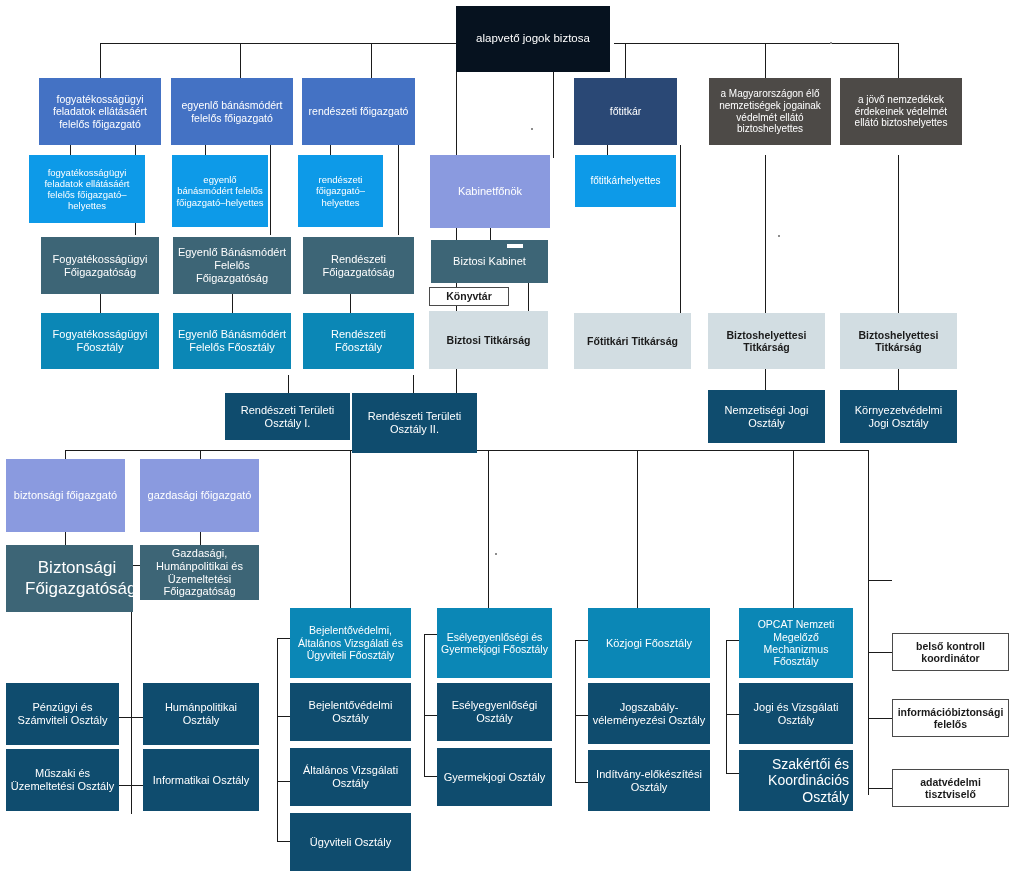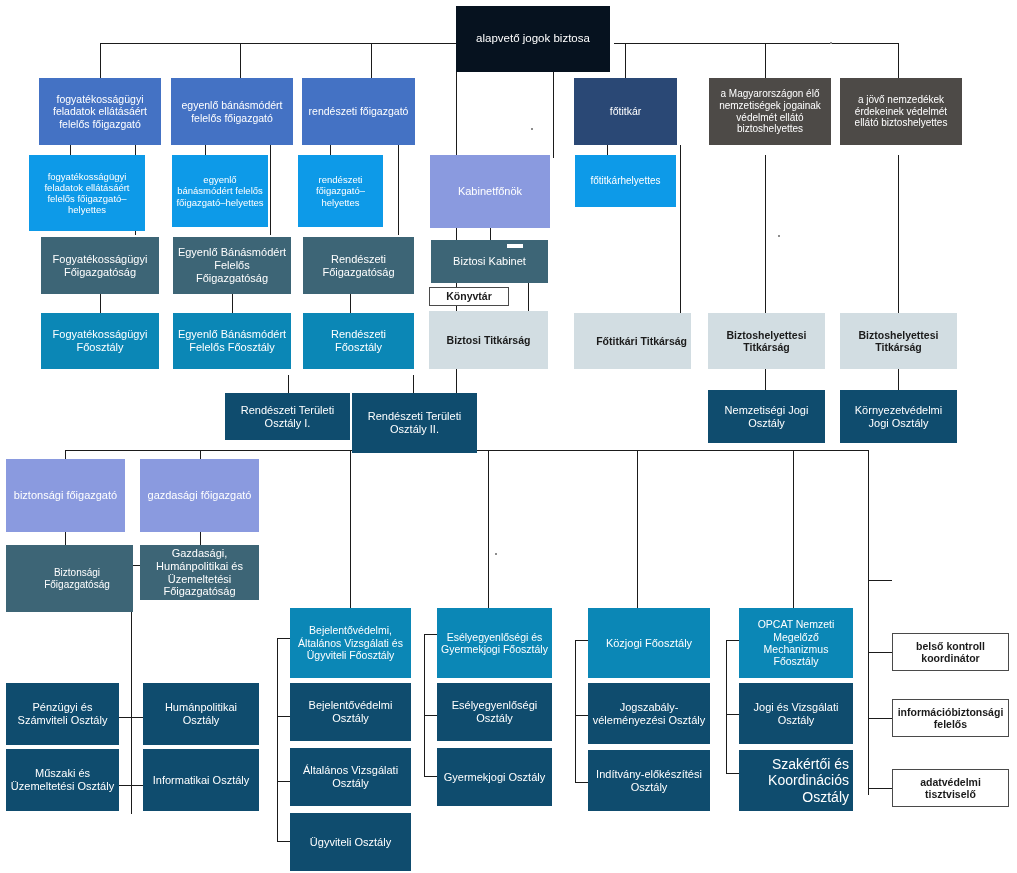--- a/index.html
+++ b/index.html
@@ -164,21 +164,21 @@
   <div class="node c-darknavy" style="left:574px;top:78px;width:103px;height:67px;font-size:10.5px;">
     <span>főtitkár</span>
   </div>
   <div class="node c-gray" style="left:709px;top:78px;width:122px;height:67px;font-size:10px;">
     <span>a Magyarországon élő nemzetiségek jogainak védelmét ellátó biztoshelyettes</span>
   </div>
   <div class="node c-gray" style="left:840px;top:78px;width:122px;height:67px;font-size:10px;">
     <span>a jövő nemzedékek érdekeinek védelmét ellátó biztoshelyettes</span>
   </div>
 
-  <div class="node c-deputy" style="left:29px;top:155px;width:116px;height:76px;font-size:9.5px;">
+  <div class="node c-deputy" style="left:29px;top:155px;width:116px;height:68px;font-size:9.5px;">
     <span>fogyatékosságügyi feladatok ellátásáért felelős főigazgató–helyettes</span>
   </div>
   <div class="node c-deputy" style="left:172px;top:155px;width:96px;height:72px;font-size:9.5px;">
     <span>egyenlő bánásmódért felelős főigazgató–helyettes</span>
   </div>
   <div class="node c-deputy" style="left:298px;top:155px;width:85px;height:72px;font-size:9.5px;">
     <span>rendészeti főigazgató–helyettes</span>
   </div>
   <div class="node c-periwinkle" style="left:430px;top:155px;width:120px;height:73px;font-size:11px;">
     <span>Kabinetfőnök</span>
@@ -210,21 +210,21 @@
   </div>
   <div class="node c-teal" style="left:173px;top:313px;width:118px;height:56px;font-size:11px;">
     <span>Egyenlő Bánásmódért Felelős Főosztály</span>
   </div>
   <div class="node c-teal" style="left:303px;top:313px;width:111px;height:56px;font-size:11px;">
     <span>Rendészeti Főosztály</span>
   </div>
   <div class="node c-pale" style="left:429px;top:311px;width:119px;height:58px;font-size:10.5px;">
     <span>Biztosi Titkárság</span>
   </div>
-  <div class="node c-pale" style="left:574px;top:313px;width:117px;height:56px;font-size:10.5px;text-align:right;">
+  <div class="node c-pale" style="left:574px;top:313px;width:117px;height:56px;font-size:10.5px;">
     <span>Főtitkári Titkárság</span>
   </div>
   <div class="node c-pale" style="left:708px;top:313px;width:117px;height:56px;font-size:10.5px;">
     <span>Biztoshelyettesi Titkárság</span>
   </div>
   <div class="node c-pale" style="left:840px;top:313px;width:117px;height:56px;font-size:10.5px;">
     <span>Biztoshelyettesi Titkárság</span>
   </div>
 
   <div class="node c-navy" style="left:225px;top:393px;width:125px;height:47px;font-size:11px;">
@@ -240,21 +240,21 @@
     <span>Környezetvédelmi Jogi Osztály</span>
   </div>
 
   <div class="node c-periwinkle" style="left:140px;top:459px;width:119px;height:73px;font-size:11px;">
     <span>gazdasági főigazgató</span>
   </div>
   <div class="node c-periwinkle" style="left:6px;top:459px;width:119px;height:73px;font-size:11px;">
     <span>biztonsági főigazgató</span>
   </div>
 
-  <div class="node c-slate" style="left:6px;top:545px;width:127px;height:67px;font-size:10px;padding-left:19px;">
+  <div class="node c-slate" style="left:6px;top:545px;width:127px;height:67px;font-size:17px;padding-left:19px;">
     <span>Biztonsági Főigazgatóság</span>
   </div>
   <div class="node c-slate" style="left:140px;top:545px;width:119px;height:55px;font-size:11px;">
     <span>Gazdasági, Humánpolitikai és Üzemeltetési Főigazgatóság</span>
   </div>
 
   <div class="node c-teal" style="left:290px;top:608px;width:121px;height:70px;font-size:10.5px;">
     <span>Bejelentővédelmi, Általános Vizsgálati és Ügyviteli Főosztály</span>
   </div>
   <div class="node c-teal" style="left:437px;top:608px;width:115px;height:70px;font-size:10.5px;">

